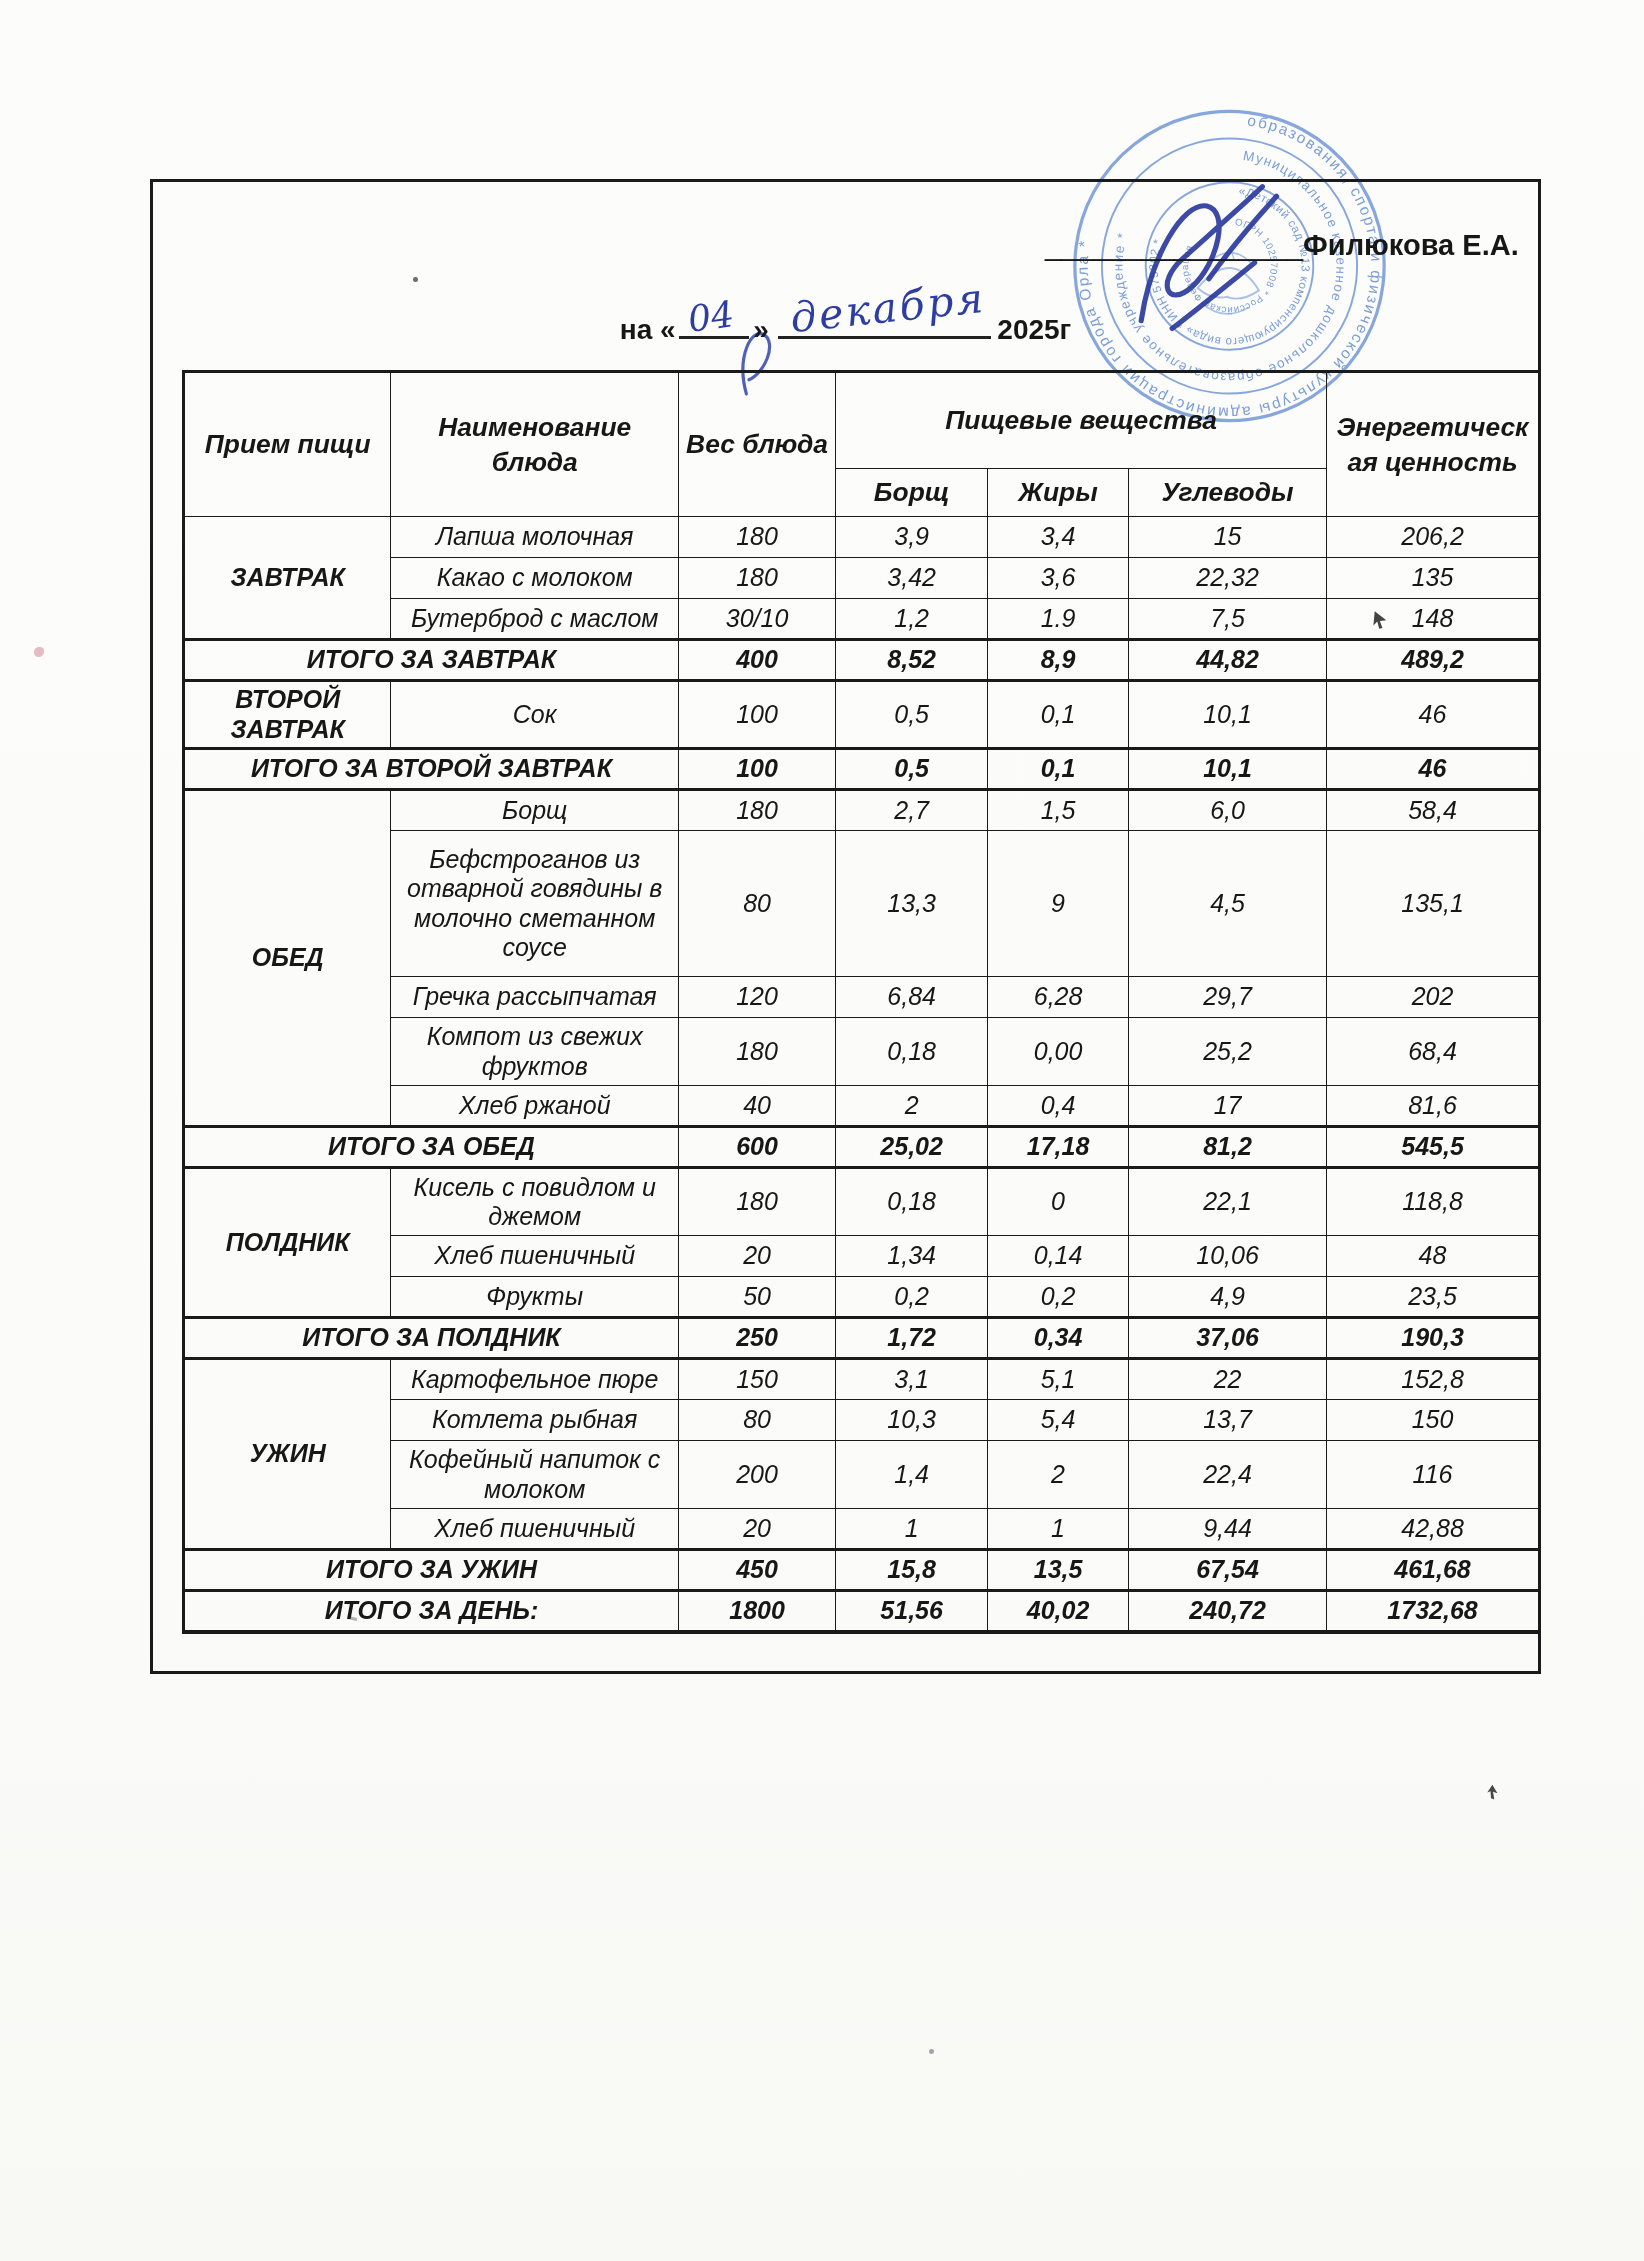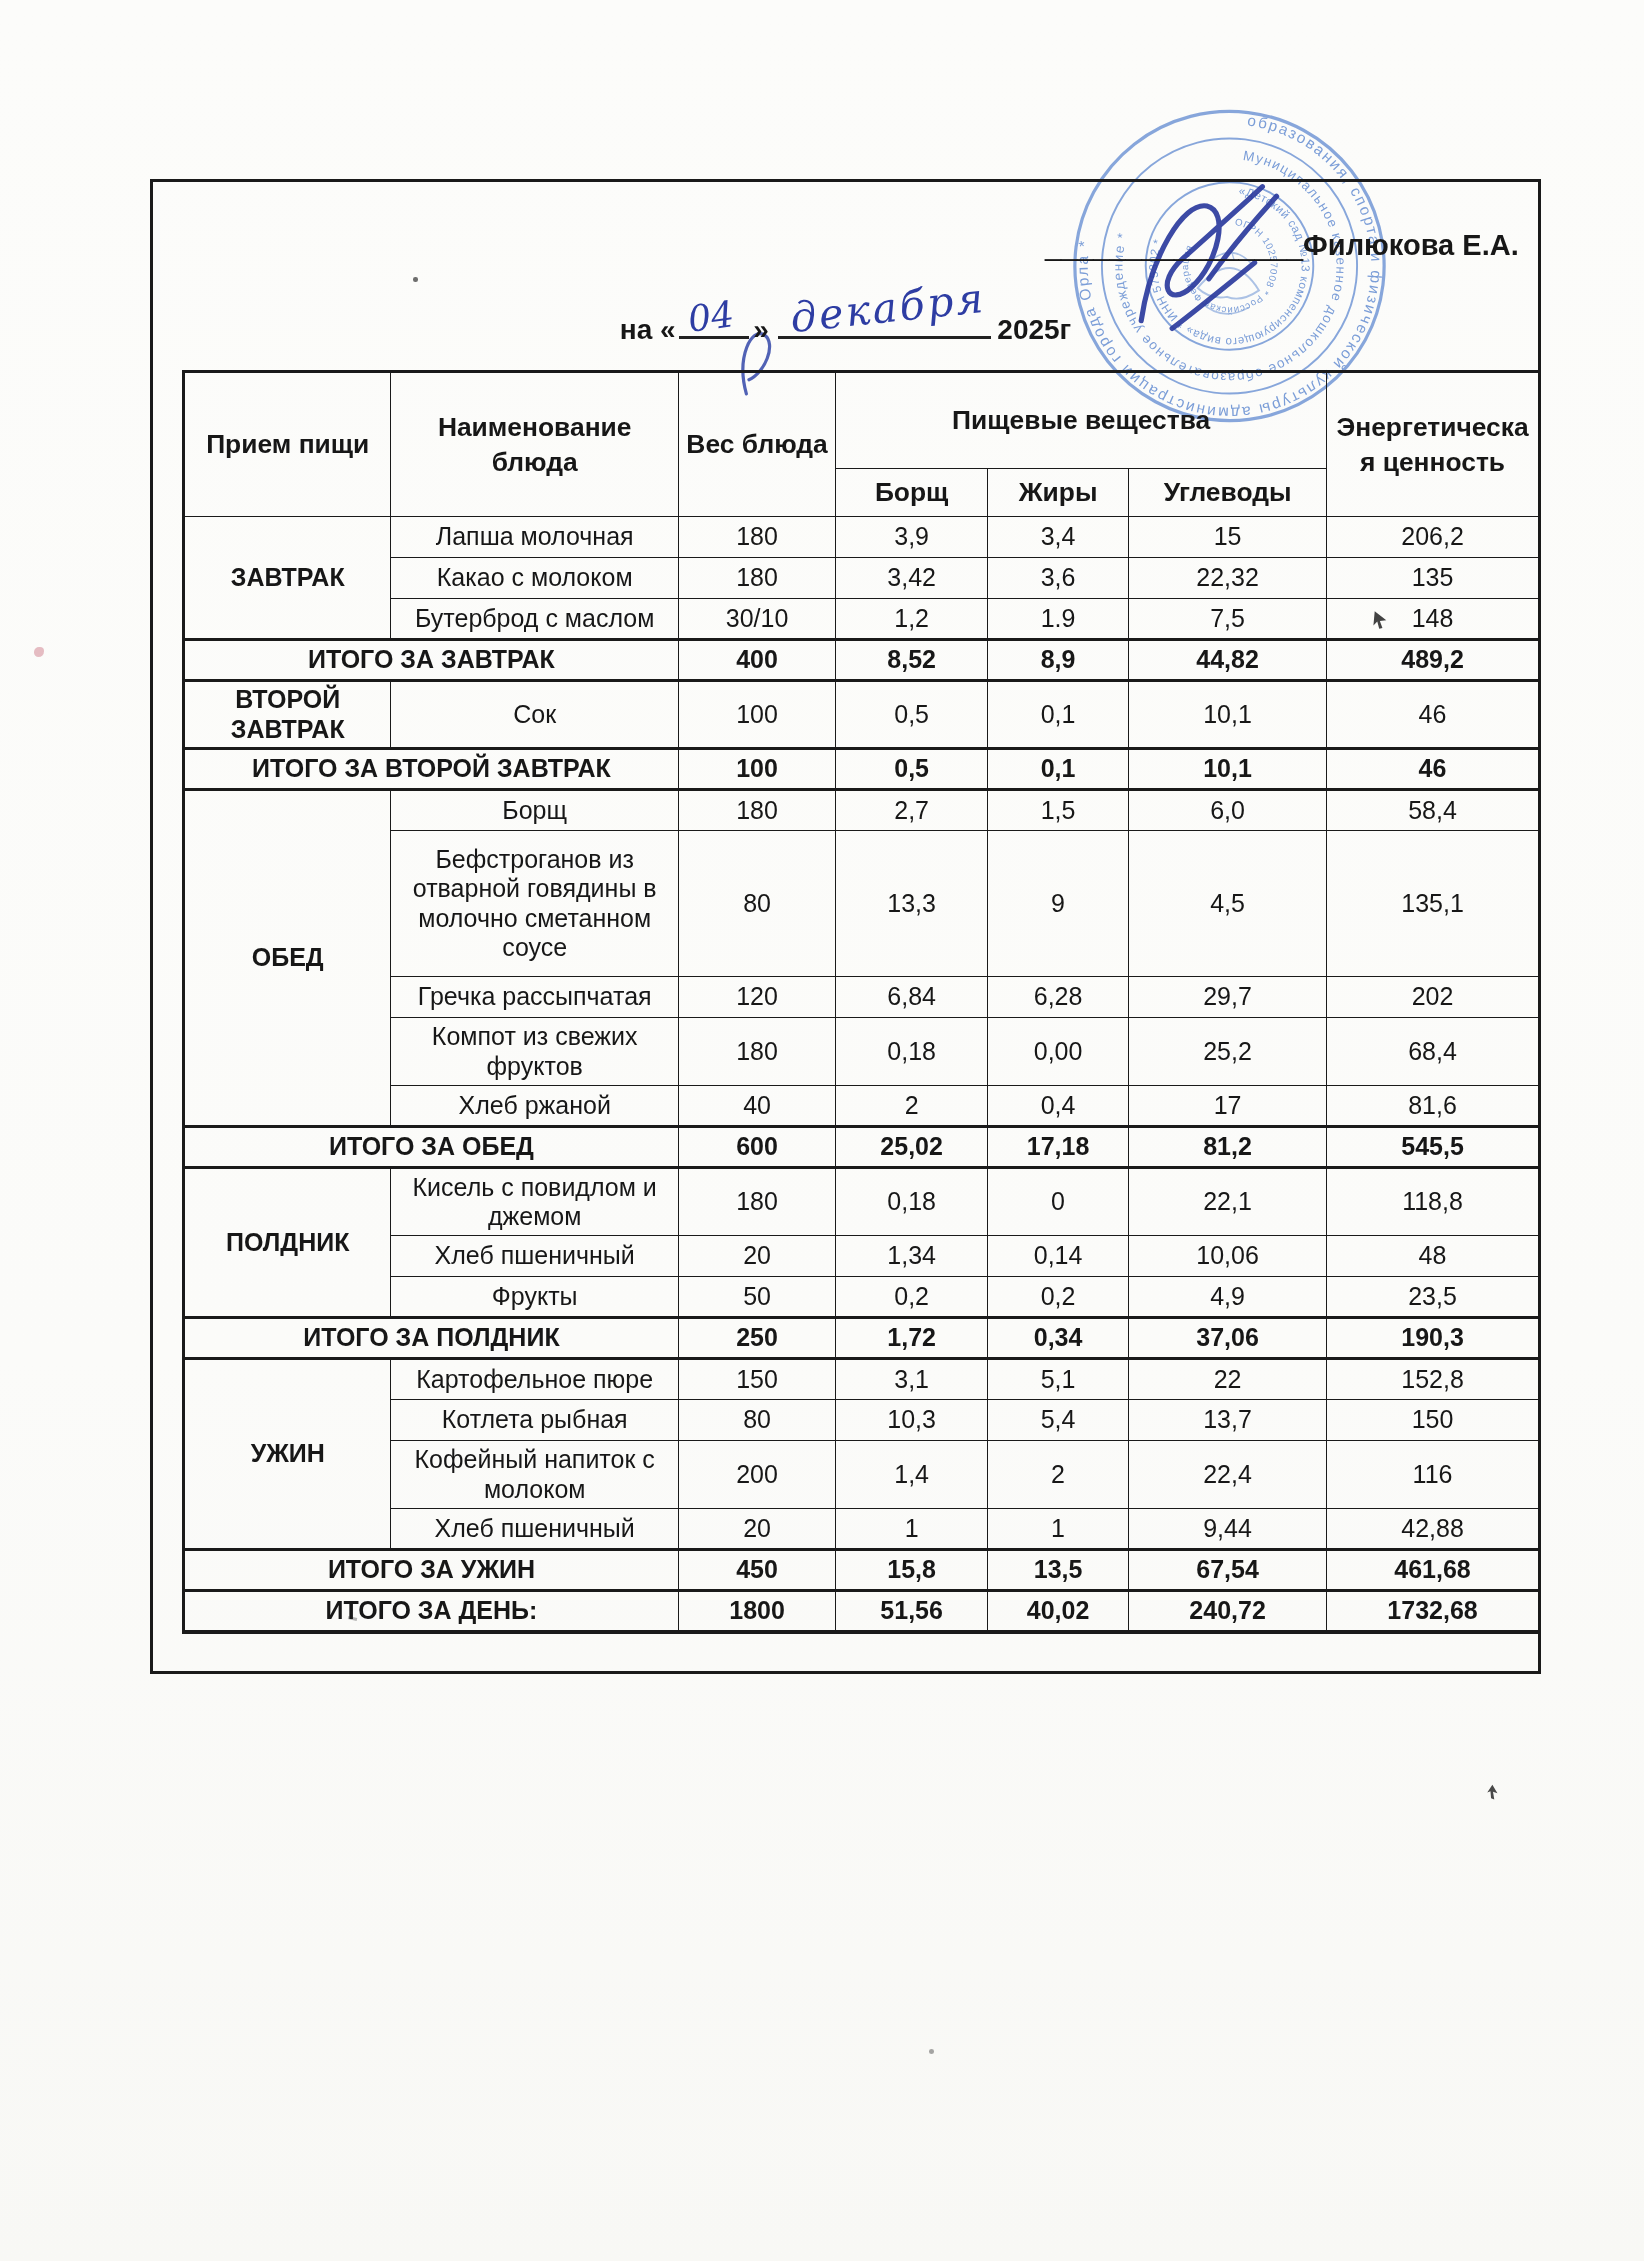--- a/index.html
+++ b/index.html
@@ -27,21 +27,21 @@
   .slot{display:inline-block;position:relative;border-bottom:3.2px solid #222;vertical-align:baseline;}
   .slot-day{width:70px;height:30px;margin:0 3.9px;}
   .slot-month{width:213px;height:30px;margin:0 6.4px 0 9px;}
   .hand{font-family:"DejaVu Serif",serif;font-style:italic;color:#2e3da3;font-weight:normal;}
   .hand-day{position:absolute;left:9px;top:-10.3px;font-size:36px;transform:rotate(-8deg);}
   .hand-month{position:absolute;left:11.6px;top:-22px;font-size:41px;transform:rotate(-6deg);letter-spacing:2.6px;white-space:nowrap;}
   
   .menu-table{
     position:absolute;left:29px;top:188px;width:1359px;
     border-collapse:collapse;table-layout:fixed;
-    border:3.2px solid #1a1a1a;background:rgba(255,255,255,0.0);
+    border:3.2px solid #1a1a1a;background:rgba(255,255,255,0.0);font-style:italic;
   }
   .menu-table th,.menu-table td{
     border:1.9px solid #1a1a1a;text-align:center;vertical-align:middle;
     padding:2.6px 6.4px;box-sizing:border-box;overflow-wrap:break-word;
   }
   .menu-table th{font-size:26.4px;font-weight:bold;line-height:1.3;}
   .menu-table td{font-size:25px;line-height:1.18;}
   tr.hr1{height:97px;} tr.hr2{height:48px;}
   tr.h1{height:41px;} tr.h2{height:68px;} tr.h4{height:146px;}
   .section-cell{font-weight:bold;font-size:26.4px;line-height:1.25;}

